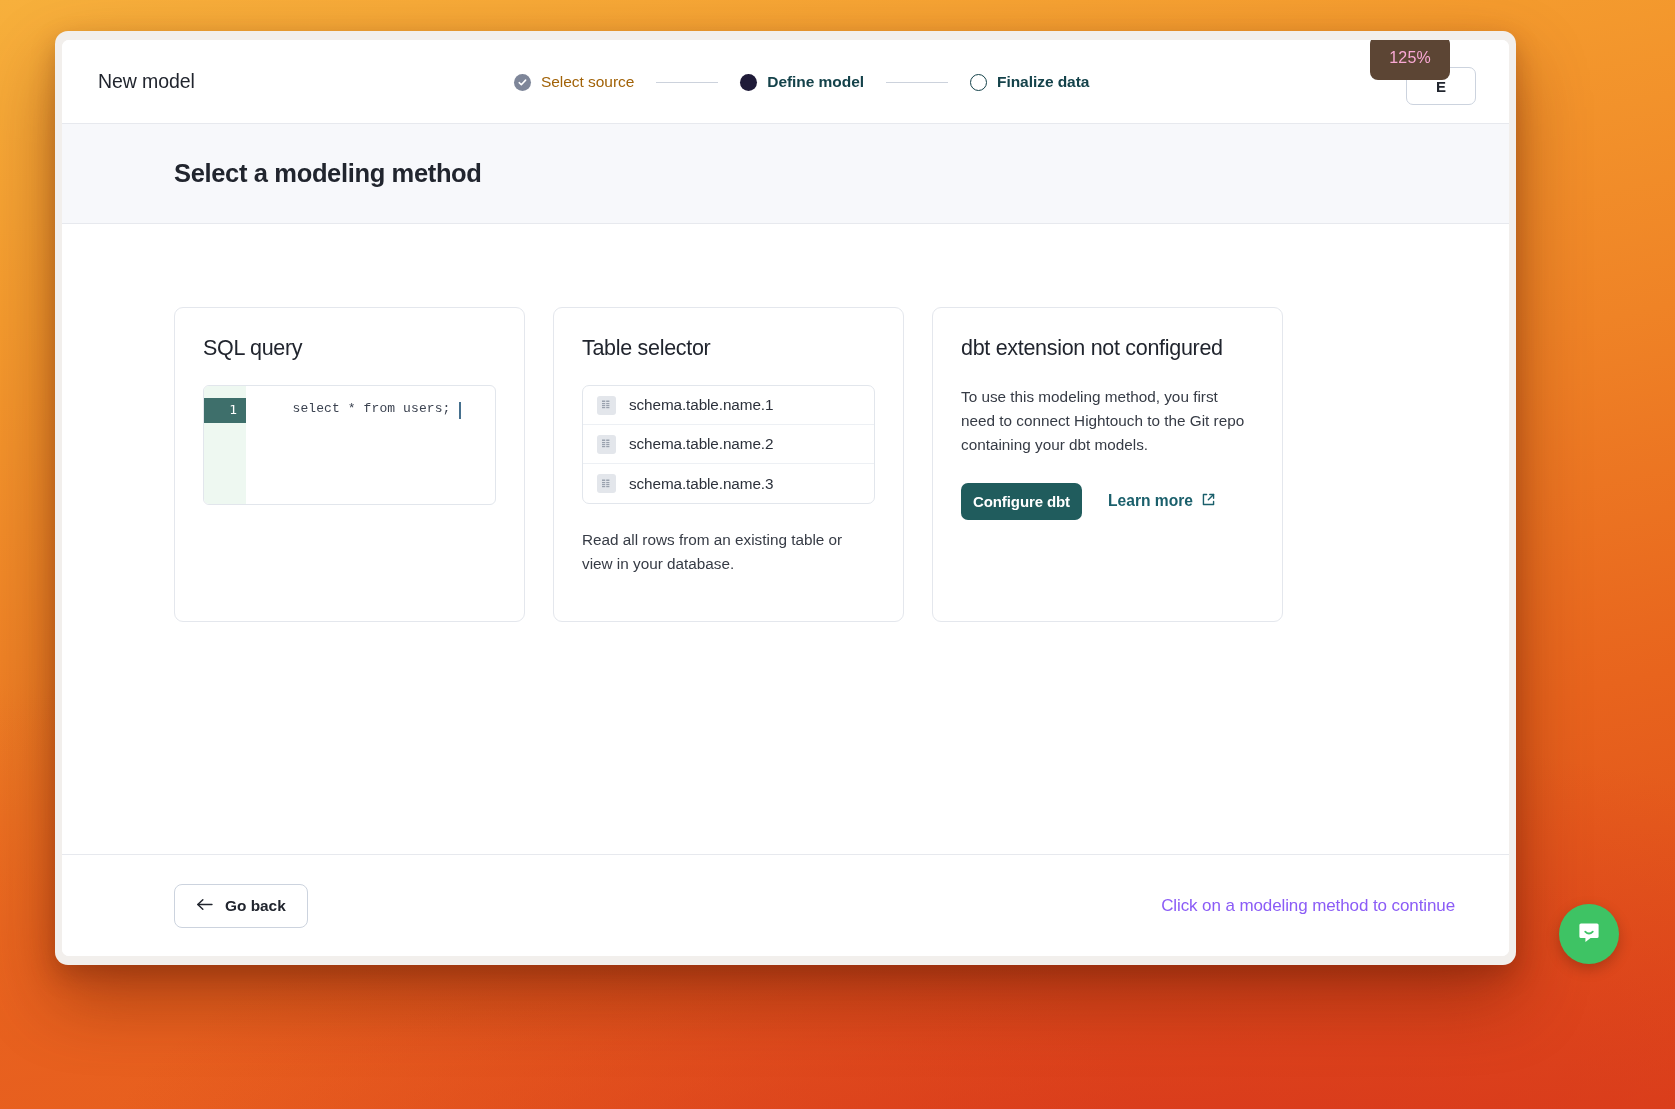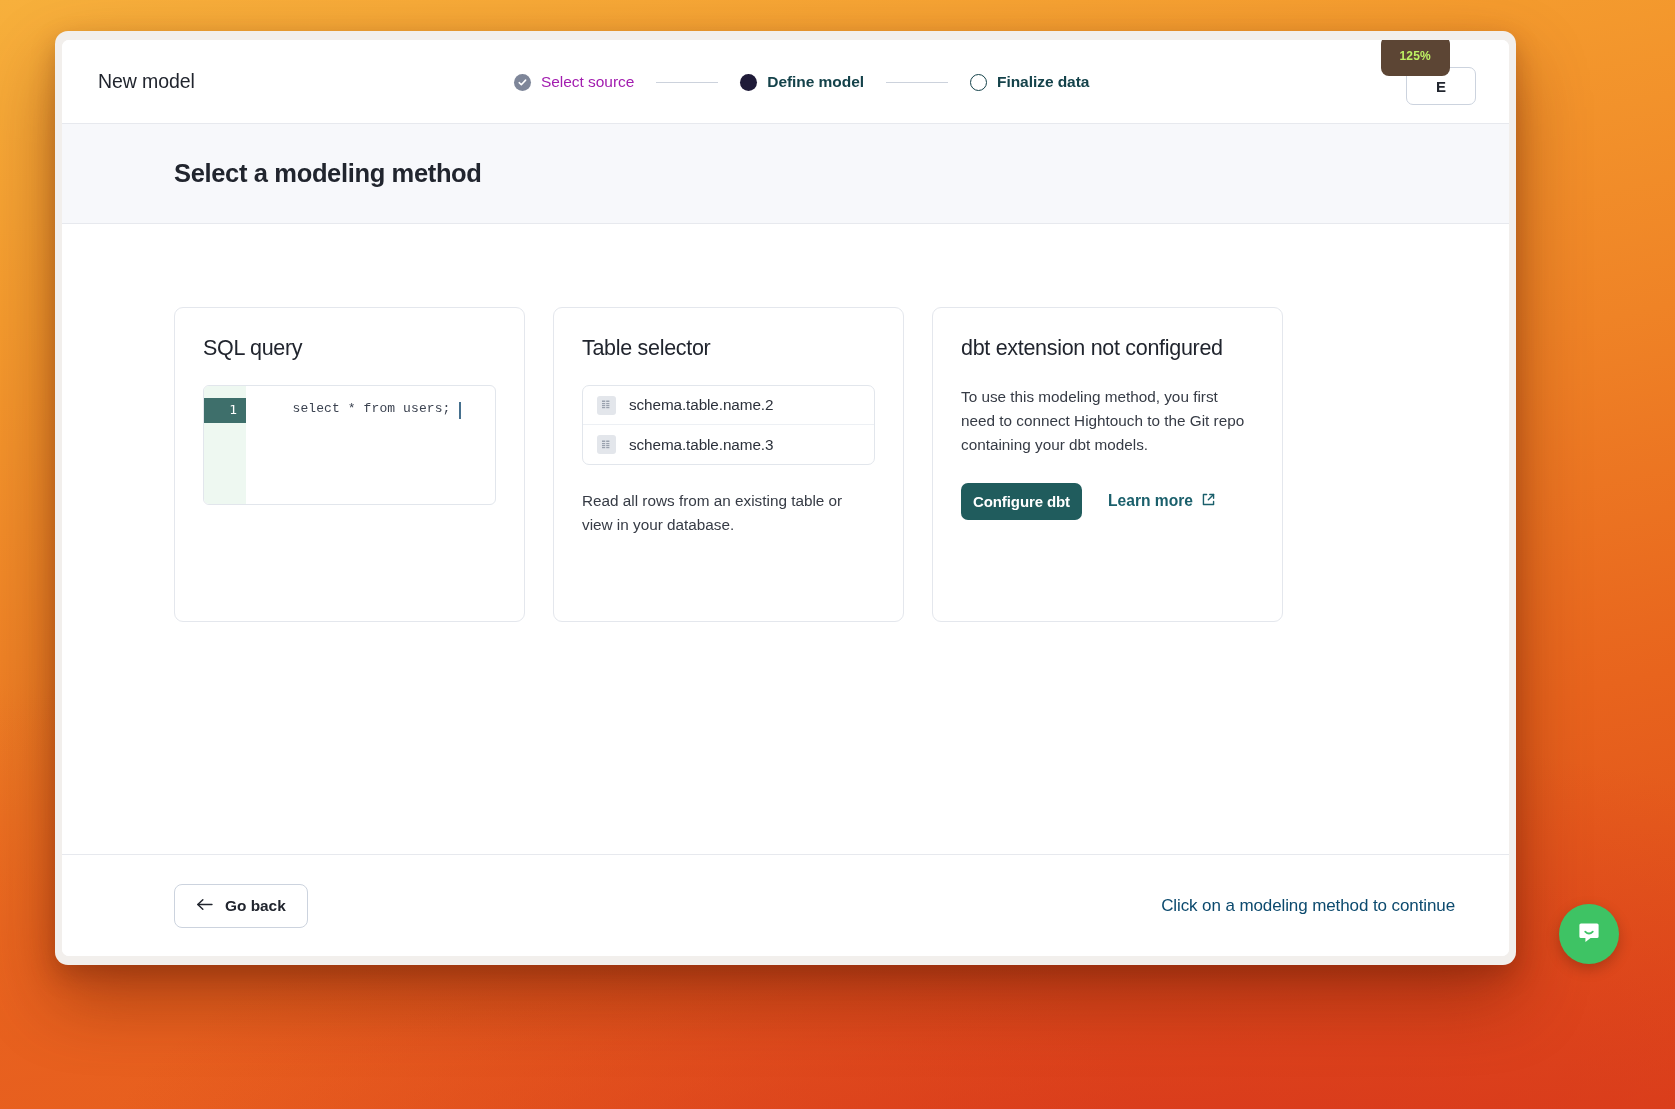--- a/index.html
+++ b/index.html
@@ -85,21 +85,21 @@
     gap: 10px;
     white-space: nowrap;
   }
 
   .step-label {
     font-size: 15.5px;
     font-weight: bold;
     letter-spacing: -0.05px;
   }
 
-  .step.done .step-label { color: #a21caf; font-weight: normal; }
+  .step.done .step-label { color: #a16207; font-weight: normal; }
   .step.current .step-label { color: #14424a; }
   .step.todo .step-label { color: #14424a; }
 
   .step-marker {
     width: 17px; height: 17px;
     border-radius: 50%;
     flex: 0 0 17px;
     display: flex;
     align-items: center;
     justify-content: center;
@@ -137,23 +137,23 @@
     align-items: center;
     justify-content: center;
   }
 
   
   .zoom-badge {
     position: absolute;
     right: 59px;
     top: -4px;
     background: #5c4534;
-    color: #bef264;
-    font-size: 12px;
-    font-weight: bold;
+    color: #f9a8d4;
+    font-size: 16px;
+    font-weight: normal;
     border-radius: 8px;
     padding: 13px 19px;
     z-index: 40;
     letter-spacing: 0.2px;
   }
 
   
   .heading-band {
     flex: 0 0 100px;
     background: #f7f8fb;
@@ -349,21 +349,21 @@
     font-size: 15.4px;
     font-weight: bold;
     color: #21252e;
     font-family: "Liberation Sans", sans-serif;
     cursor: pointer;
   }
 
   .footer-hint {
     margin-left: auto;
     font-size: 17px;
-    color: #0c4a6e;
+    color: #8b5cf6;
     letter-spacing: -0.1px;
     padding-right: 18px;
   }
 
   
   .chat-bubble {
     position: absolute;
     right: 56px;
     bottom: 145px;
     width: 60px; height: 60px;
@@ -437,20 +437,37 @@
             </div>
           </div>
 
         </div>
 
         <div class="card">
           <div class="card-title">Table selector</div>
 
           <div class="table-list">
 
+            <div class="table-row">
+              <span class="tbl-icon">
+                <svg width="12" height="12" viewBox="0 0 12 12" aria-hidden="true">
+                  <g fill="#9aa2ae">
+                    <rect x="1" y="1.5" width="3.2" height="1.5"></rect>
+                    <rect x="5.2" y="1.5" width="3.2" height="1.5"></rect>
+                    <rect x="1" y="4" width="3.2" height="1.2"></rect>
+                    <rect x="5.2" y="4" width="3.2" height="1.2"></rect>
+                    <rect x="1" y="6" width="3.2" height="1.2"></rect>
+                    <rect x="5.2" y="6" width="3.2" height="1.2"></rect>
+                    <rect x="1" y="8" width="3.2" height="1.2"></rect>
+                    <rect x="5.2" y="8" width="3.2" height="1.2"></rect>
+                  </g>
+                </svg>
+              </span>
+              <span class="table-row-label">schema.table.name.1</span>
+            </div>
 
             <div class="table-row">
               <span class="tbl-icon">
                 <svg width="12" height="12" viewBox="0 0 12 12" aria-hidden="true">
                   <g fill="#9aa2ae">
                     <rect x="1" y="1.5" width="3.2" height="1.5"></rect>
                     <rect x="5.2" y="1.5" width="3.2" height="1.5"></rect>
                     <rect x="1" y="4" width="3.2" height="1.2"></rect>
                     <rect x="5.2" y="4" width="3.2" height="1.2"></rect>
                     <rect x="1" y="6" width="3.2" height="1.2"></rect>

